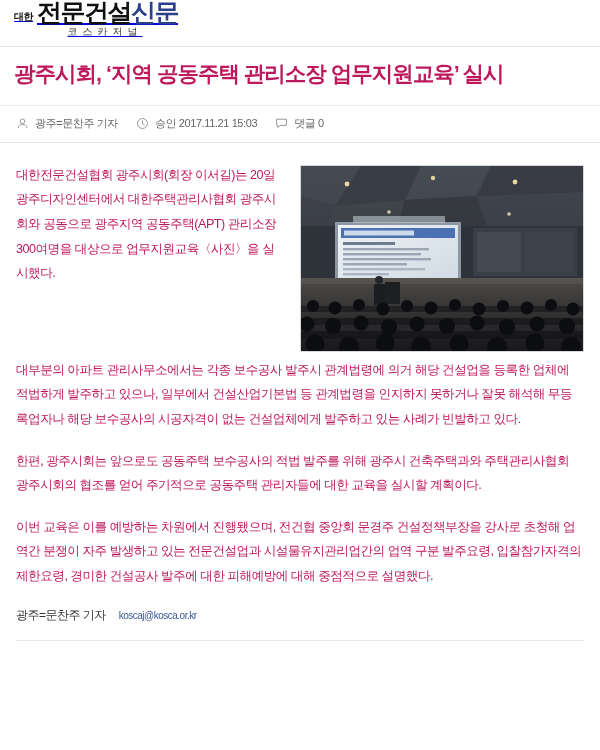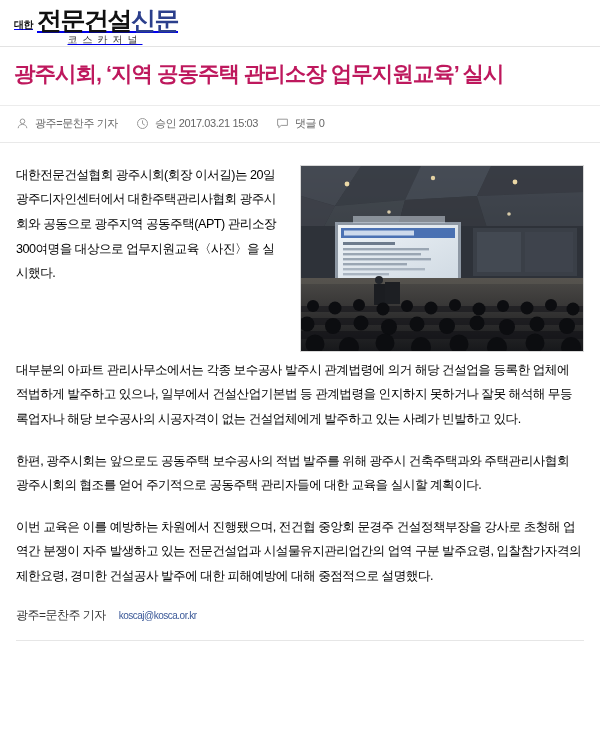--- a/index.html
+++ b/index.html
@@ -17,21 +17,21 @@
   }
   .page {
     width: 600px;
     height: 750px;
     position: relative;
     background: #fff;
   }
 
   
   .masthead {
-    padding: 8px 14px 6px 14px;
+    padding: 0 14px 6px 14px;
     height: 46px;
     display: flex;
     align-items: flex-start;
   }
   .logo-wrap {
     display: flex;
     flex-direction: column;
     line-height: 1;
   }
   .logo-row {
@@ -102,21 +102,21 @@
     position: relative;
   }
   .ico svg { display: block; }
 
   
   .article {
     padding: 20px 16px 0 16px;
     font-size: 12.6px;
     line-height: 1.95;
     letter-spacing: -0.5px;
-    color: #000000;
+    color: #be185d;
   }
   .article p {
     margin: 0 0 17px 0;
   }
   .lead-wrap::after {
     content: "";
     display: block;
     clear: both;
   }
   .figure {
@@ -180,21 +180,21 @@
       </span>
       <span>광주=문찬주 기자</span>
     </div>
     <div class="byline-item">
       <span class="ico">
         <svg width="13" height="13" viewBox="0 0 13 13" fill="none" stroke="#999" stroke-width="1">
           <circle cx="6.5" cy="6.5" r="5"></circle>
           <path d="M6.5 3.4v3.3l2.3 1.4"></path>
         </svg>
       </span>
-      <span>승인 2017.03.21 15:03</span>
+      <span>승인 2017.11.21 15:03</span>
     </div>
     <div class="byline-item">
       <span class="ico">
         <svg width="13" height="13" viewBox="0 0 13 13" fill="none" stroke="#999" stroke-width="1">
           <path d="M1.6 2.2h9.8v6.2H5.2L2.8 10.6V8.4H1.6z"></path>
         </svg>
       </span>
       <span>댓글 0</span>
     </div>
   </div>

